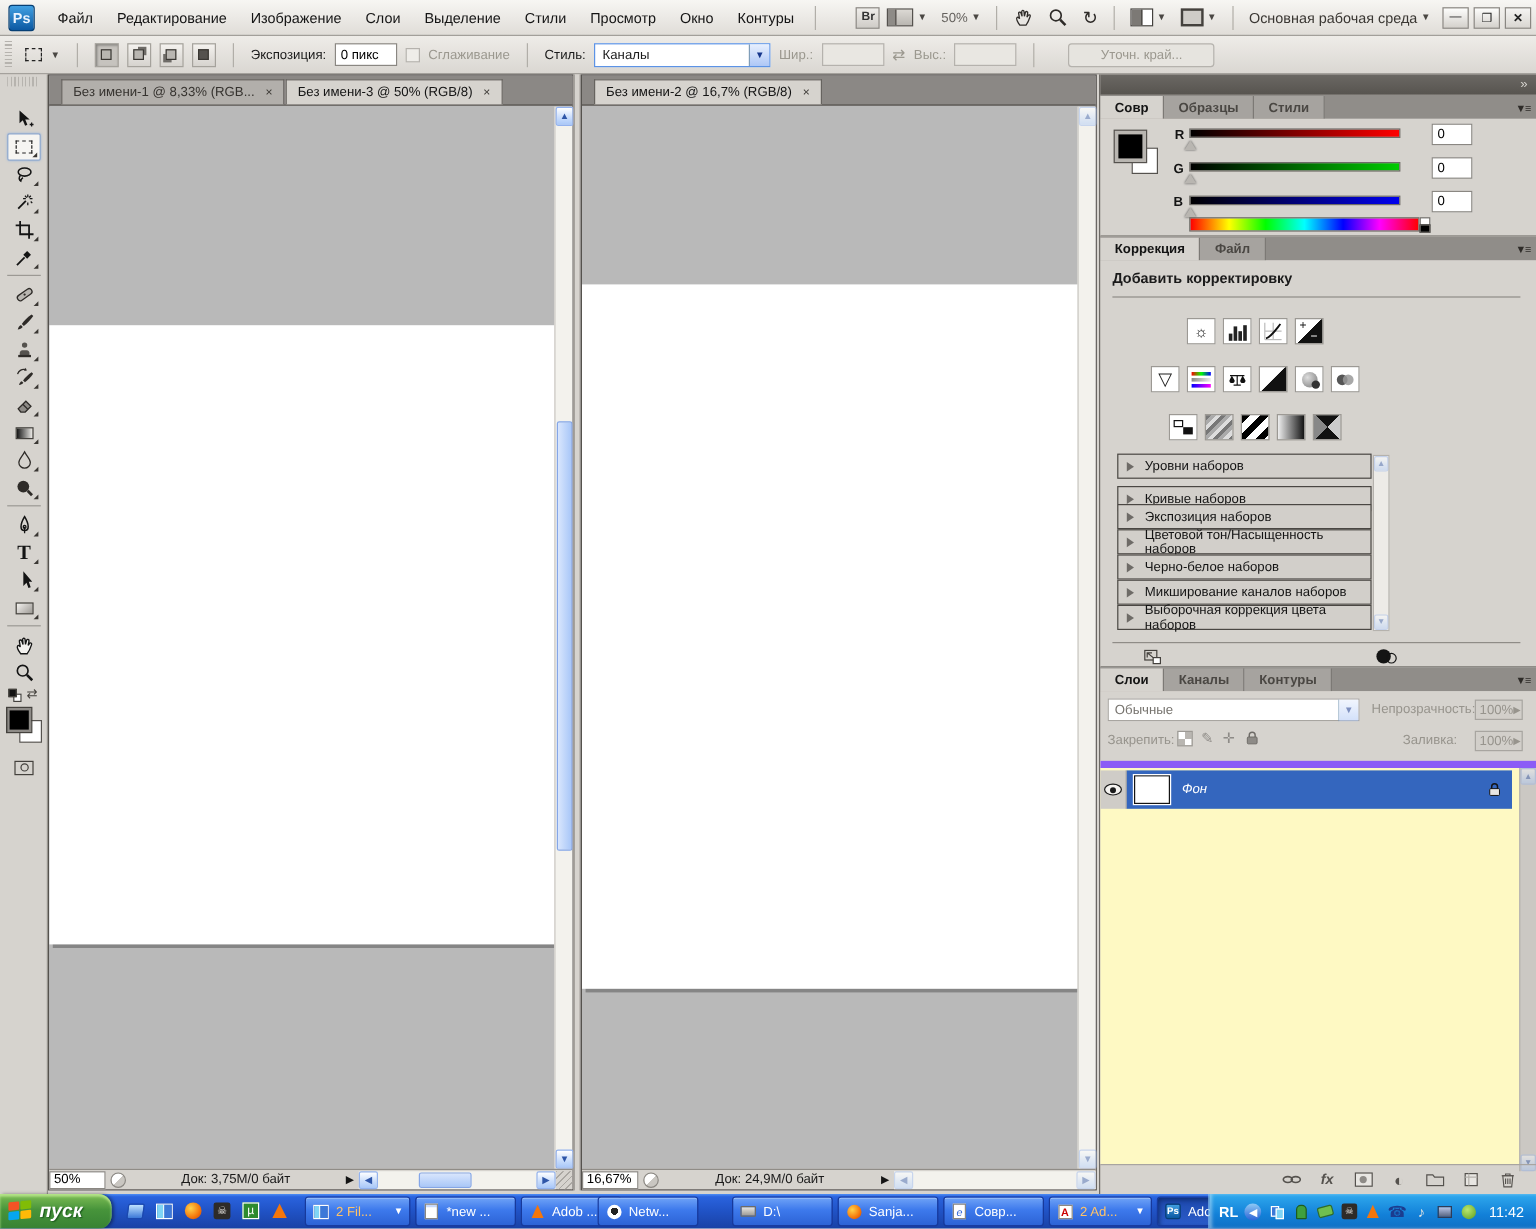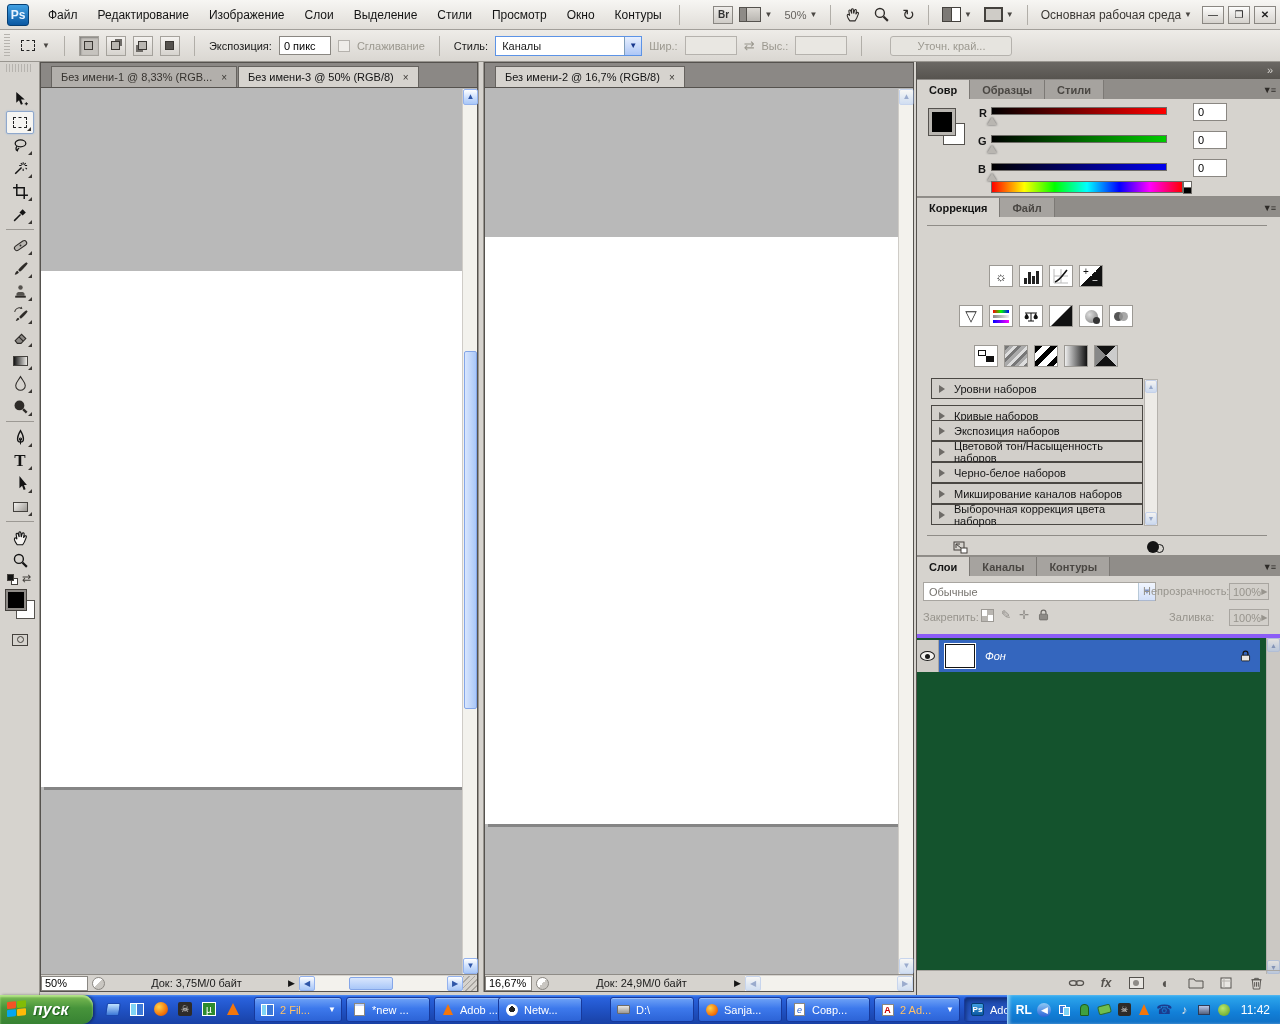--- a/index.html
+++ b/index.html
@@ -444,20 +444,21 @@
       <span class="abs" style="left:266px;top:82px;width:9px;height:7px;background:#fff;border:1px solid #6E6B67"></span>
       <span class="abs" style="left:266px;top:88px;width:9px;height:7px;background:#000;border:1px solid #6E6B67"></span>
     </div>
 
     <div class="ptabbar" style="top:135px">
       <div class="ptab active">Коррекция</div>
       <div class="ptab">Файл</div>
       <div class="pmenu">▼≡</div>
     </div>
     <div class="abs" style="left:0;top:155px;width:364px;height:339px;background:#D6D3CE;border-bottom:1px solid #8F8C87">
+      <div style="font-weight:bold;font-size:12px;padding:8px 0 0 10px">Добавить корректировку</div>
       <div style="height:1px;background:#8F8C87;margin:8px 14px 0 10px"></div>
 
       <div class="atile" style="left:72px;top:48px">
           <span>☼</span>
         </div>
       <div class="atile" style="left:102px;top:48px;align-items:flex-end;gap:1px;padding:2px">
           <span style="width:3px;height:6px;background:#222"></span>
           <span style="width:3px;height:12px;background:#222"></span>
           <span style="width:3px;height:8px;background:#222"></span>
           <span style="width:3px;height:13px;background:#222"></span>
@@ -550,21 +551,21 @@
         </div>
     </div>
 
     <div class="ptabbar" style="top:494px">
       <div class="ptab active">Слои</div>
       <div class="ptab">Каналы</div>
       <div class="ptab">Контуры</div>
       <div class="pmenu">▼≡</div>
     </div>
     <div class="abs" style="left:0;top:514px;width:364px;height:419px;background:#D6D3CE">
-      <div class="abs" style="left:6px;top:6px;width:233px;height:19px;border:1px solid #A8A5A0;background:#fff;display:flex;align-items:center">
+      <div class="abs" style="left:6px;top:6px;width:210px;height:19px;border:1px solid #A8A5A0;background:#fff;display:flex;align-items:center">
         <span style="flex:1;padding-left:5px;color:#76736E">Обычные</span>
         <span class="xp-arrow" style="opacity:.55">▼</span>
       </div>
       <span class="glabel" style="left:226px;top:9px">Непрозрачность:</span>
       <div class="pctbox" style="left:312px;top:7px">
           <span>100%</span>
           <span style="font-size:8px">▶</span>
         </div>
       <span class="glabel" style="left:6px;top:35px">Закрепить:</span>
       <span class="abs" style="left:64px;top:33px;width:13px;height:13px;border:1px solid #9C9994;background:conic-gradient(#B9B6B1 0 25%,#fff 0 50%,#B9B6B1 0 75%,#fff 0)"></span>
@@ -573,21 +574,21 @@
       <svg class="abs" style="left:120px;top:32px" width="13" height="14" viewBox="0 0 16 16">
           <rect x="3" y="7" width="10" height="7" rx="1" fill="#8E8B87" stroke="#6E6B67"></rect>
           <path d="M5 7V5a3 3 0 0 1 6 0v2" fill="none" stroke="#6E6B67" stroke-width="1.5"></path>
         </svg>
       <span class="glabel" style="left:252px;top:35px">Заливка:</span>
       <div class="pctbox" style="left:312px;top:33px">
           <span>100%</span>
           <span style="font-size:8px">▶</span>
         </div>
 
-      <div class="abs" style="left:0;top:58px;width:364px;height:336px;background:#14532d;border-top:4px solid #8b5cf6">
+      <div class="abs" style="left:0;top:58px;width:364px;height:336px;background:#fef9c3;border-top:6px solid #8b5cf6">
         <div class="abs" style="left:0;top:2px;width:343px;height:32px;display:flex;align-items:center">
           <div style="width:22px;height:32px;background:#CFCCC7;border-right:1px solid #A8A5A0;display:flex;align-items:center;justify-content:center">
               <span class="eye"></span>
             </div>
           <div style="flex:1;height:32px;background:#3466BE;display:flex;align-items:center;gap:10px;padding-left:6px">
             <span style="width:30px;height:24px;background:#fff;border:1px solid #141414;outline:1px solid #fff"></span>
             <span style="font-style:italic;color:#fff;font-size:11px">Фон</span>
             <svg style="margin-left:auto;margin-right:8px" width="13" height="14" viewBox="0 0 16 16">
                 <rect x="3" y="7" width="10" height="7" rx="1" fill="#E8E6E2" stroke="#141414"></rect>
                 <path d="M5 7V5a3 3 0 0 1 6 0v2" fill="none" stroke="#141414" stroke-width="1.5"></path>

